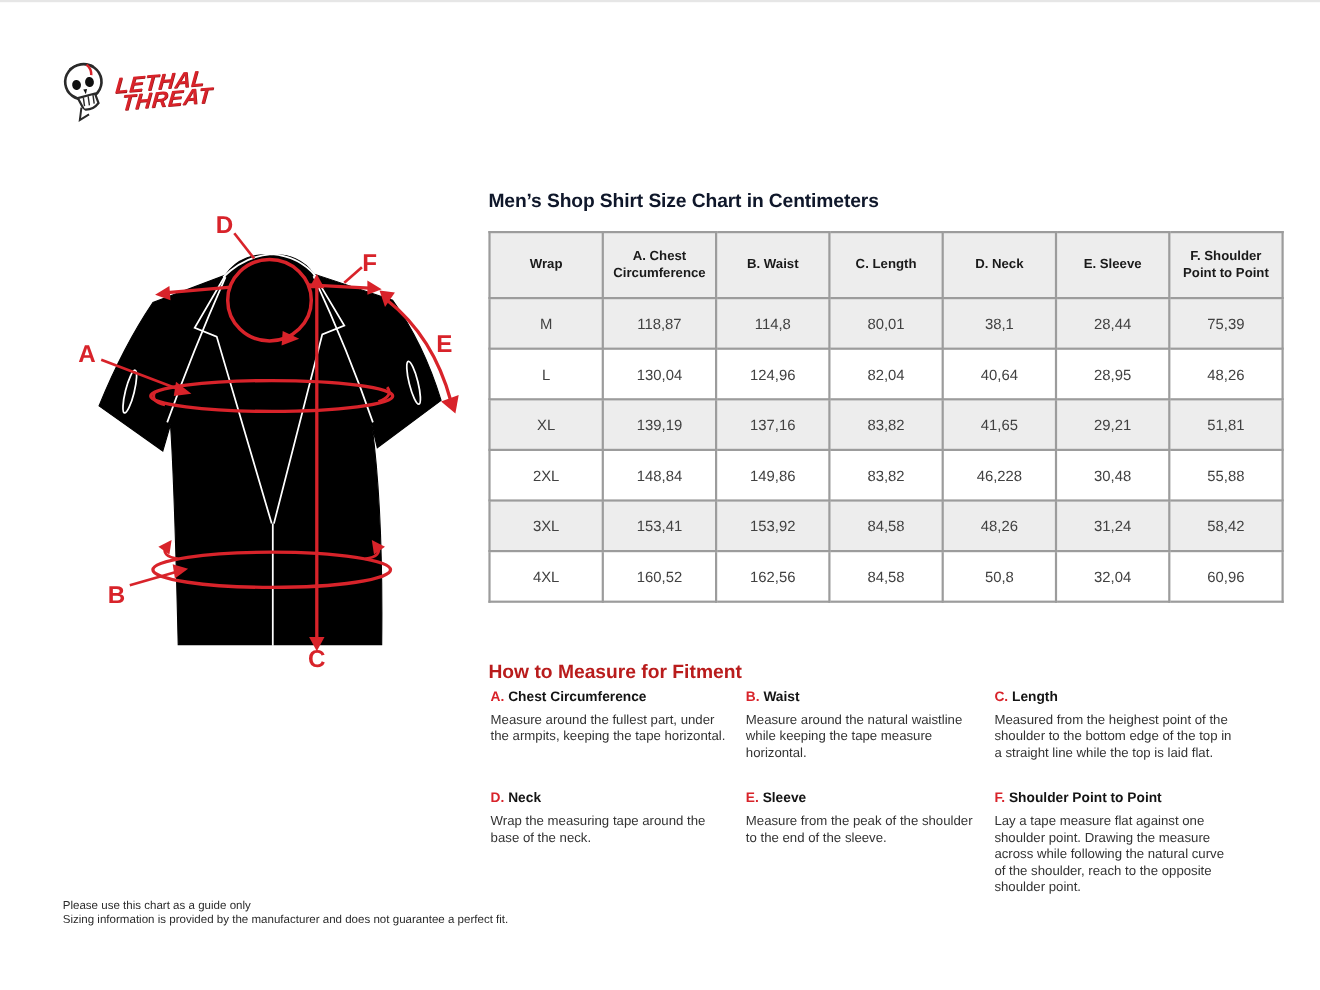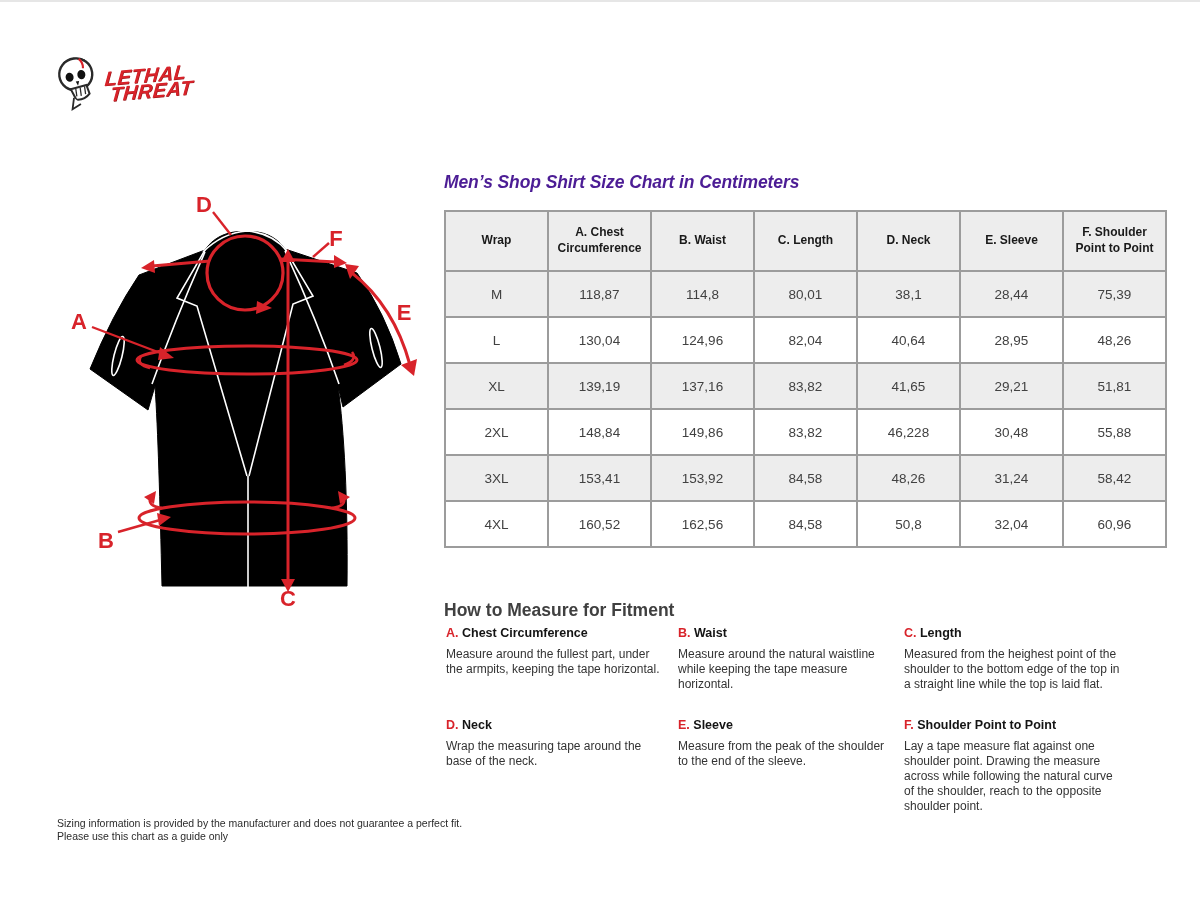--- a/index.html
+++ b/index.html
@@ -18,40 +18,40 @@
     letter-spacing:0.5px;text-shadow:0.5px 0.5px 0 #8e0f12;
   }
   .logo-text .l2{margin-left:7px;}
 
   
   .diagram{position:absolute;left:52px;top:162px;width:386px;height:466px;}
 
   
   .chart-title{
     position:absolute;left:444px;top:172px;width:690px;
-    font-size:17.5px;font-weight:bold;color:#4c1d95;letter-spacing:-0.1px;font-style:italic;
+    font-size:17.5px;font-weight:bold;color:#0f172a;letter-spacing:-0.1px;
   }
 
   
   .size-table{
     position:absolute;left:444px;top:210px;border-collapse:collapse;table-layout:fixed;
   }
   .size-table th,.size-table td{
     border:2px solid #9c9c9c;text-align:center;vertical-align:middle;padding:0 4px;
   }
   .size-table th{
     width:93px;height:58px;font-size:12px;font-weight:bold;background:#ededed;
     color:#1a1a1a;line-height:1.3;
   }
   .size-table td{height:44px;font-size:13.5px;color:#414141;background:#ffffff;}
   .size-table tr.alt td{background:#ededed;}
 
   
   .measure-heading{
-    position:absolute;left:444px;top:600px;font-size:17.5px;font-weight:bold;color:#404040;
+    position:absolute;left:444px;top:600px;font-size:17.5px;font-weight:bold;color:#b91c1c;
   }
   .measure-grid{
     position:absolute;left:446px;top:626px;width:700px;
     display:grid;grid-template-columns:232px 226px 242px;grid-row-gap:26px;
   }
   .m-item{padding-right:10px;}
   .m-head{font-size:12.5px;font-weight:bold;color:#141414;}
   .m-letter{color:#d8232a;}
   .m-text{margin-top:7px;font-size:12px;line-height:15px;color:#333;max-width:220px;}
 
@@ -255,15 +255,15 @@
       <div class="m-head"><span class="m-letter">E.</span> <span class="m-label">Sleeve</span></div>
       <div class="m-text">Measure from the peak of the shoulder to the end of the sleeve.</div>
     </div>
     <div class="m-item">
       <div class="m-head"><span class="m-letter">F.</span> <span class="m-label">Shoulder Point to Point</span></div>
       <div class="m-text">Lay a tape measure flat against one shoulder point. Drawing the measure across while following the natural curve of the shoulder, reach to the opposite shoulder point.</div>
     </div>
   </div>
 
 <div class="footer">
+  <div>Please use this chart as a guide only</div>
   <div>Sizing information is provided by the manufacturer and does not guarantee a perfect fit.</div>
-  <div>Please use this chart as a guide only</div>
 </div>
 
 </body></html>

